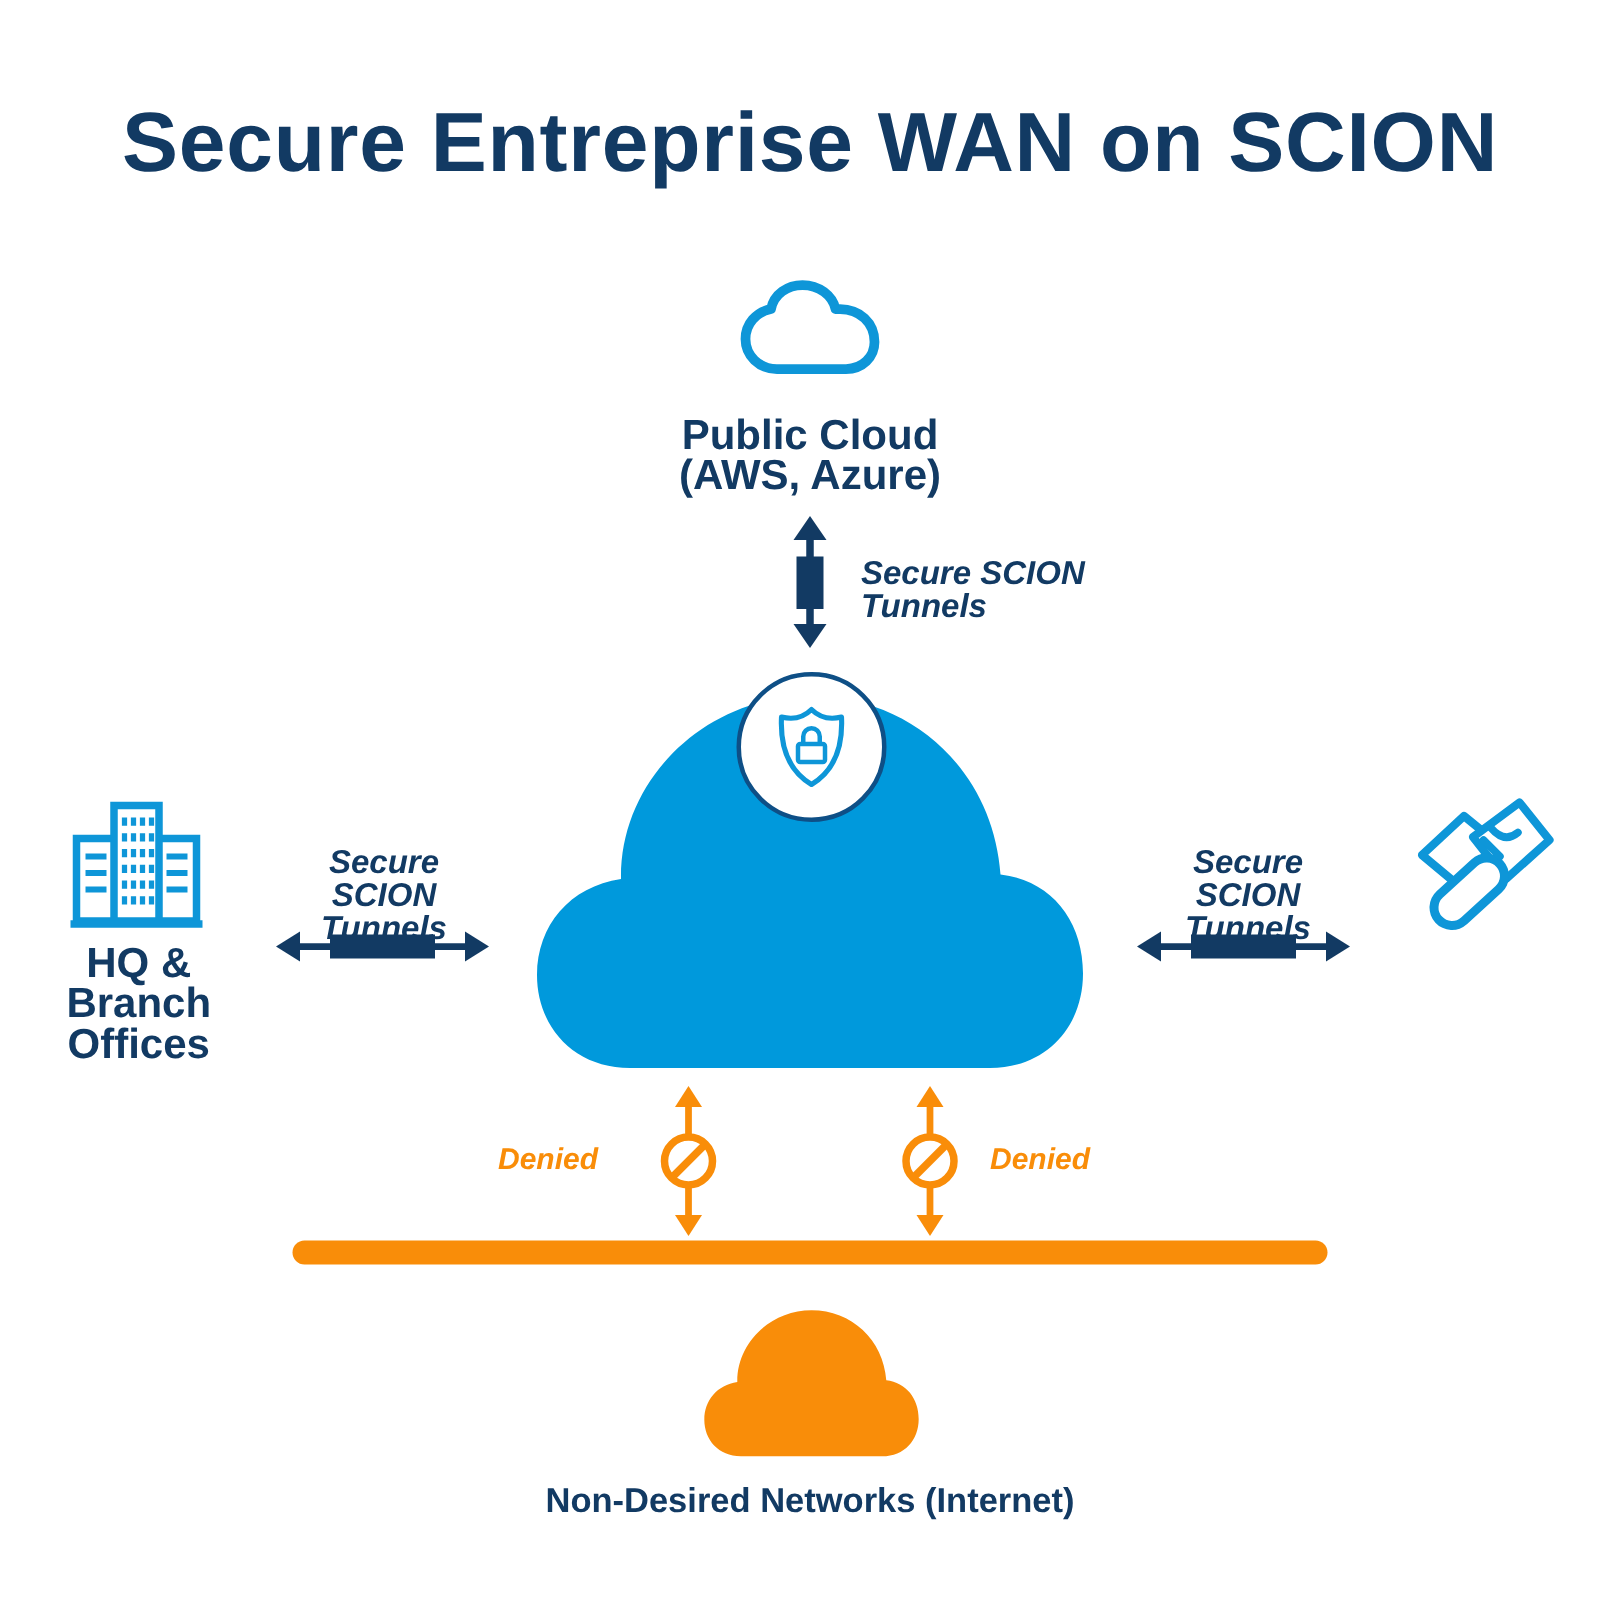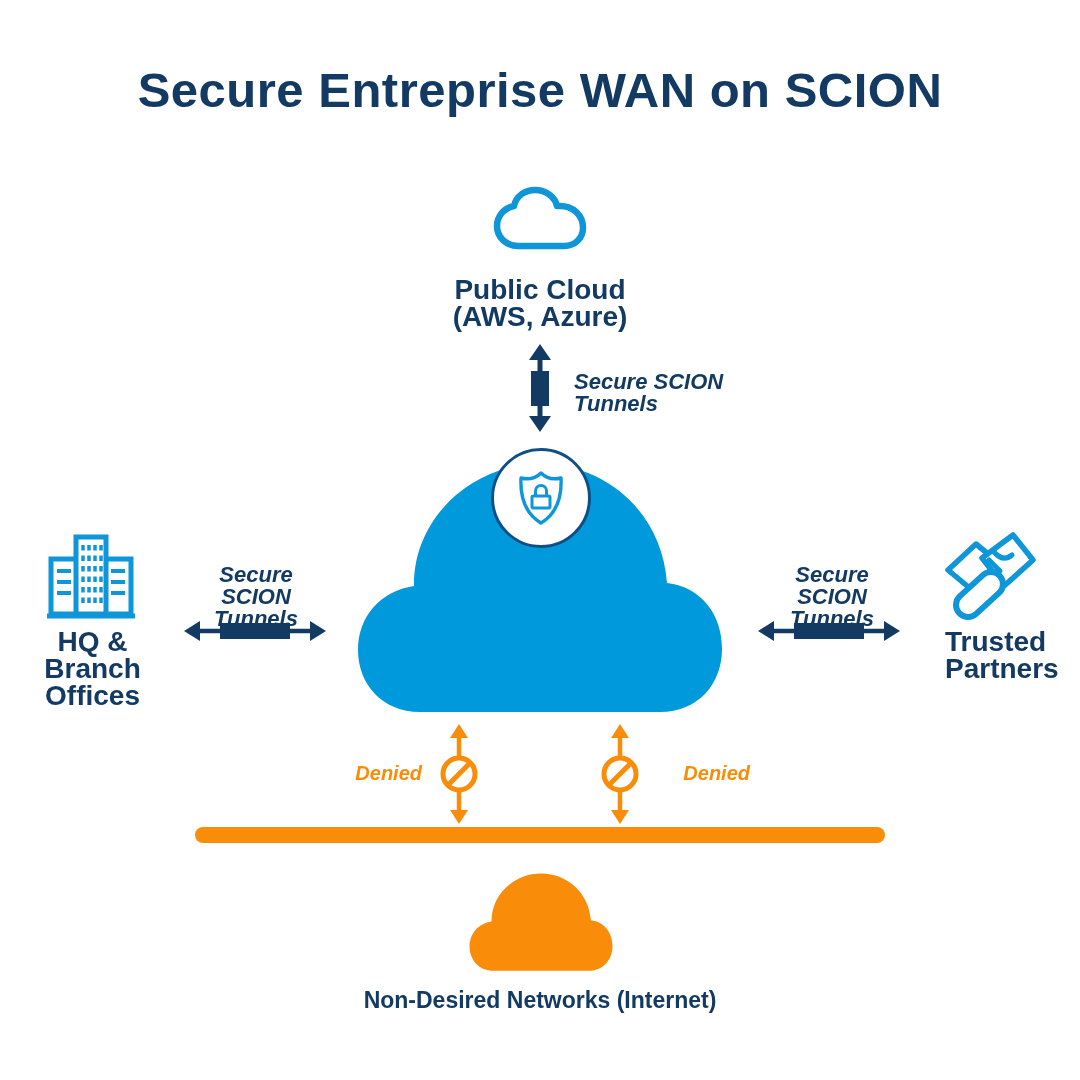--- a/index.html
+++ b/index.html
@@ -9,35 +9,35 @@
     --orange:#F98D09;
   }
   html,body{margin:0;padding:0;background:#fff;}
   .stage{
     position:relative;width:1080px;height:1080px;background:#fff;
     font-family:"Liberation Sans",sans-serif;overflow:hidden;
   }
   .abs{position:absolute;}
   .title{
     position:absolute;top:62px;left:0;width:100%;text-align:center;
-    font-size:49px;font-weight:bold;color:var(--navy);letter-spacing:.5px;
+    font-size:56px;font-weight:bold;color:var(--navy);letter-spacing:.5px;
   }
   .node-label{
     color:var(--navy);font-weight:bold;font-size:28px;line-height:27px;
     text-align:center;
   }
   .node-label.left-align{text-align:left;}
   .tunnel-label{
     color:var(--navy);font-weight:bold;font-style:italic;
     font-size:22px;line-height:22px;text-align:center;
   }
   .tunnel-label.left-align{text-align:left;}
   .denied-label{
     color:var(--orange);font-weight:bold;font-style:italic;font-size:20px;
-    text-align:right;width:90px;
+    text-align:left;width:90px;
   }
   .shield-badge{
     position:absolute;left:491px;top:448px;width:100px;height:100px;
     background:#fff;border:3px solid #0E4F86;border-radius:50%;
     box-sizing:border-box;display:flex;align-items:center;justify-content:center;
   }
   .watermark{
     position:absolute;left:390px;top:596px;width:300px;text-align:center;
     color:rgba(255,255,255,0.14);font-weight:bold;
   }
@@ -133,24 +133,20 @@
   </svg>
 
   <svg class="abs" style="left:940px;top:530px;" width="96" height="92" viewBox="0 0 96 92">
     <path d="M8 40 L36 14 L58 32 L32 60 Z" fill="#fff" stroke="#0E96D8" stroke-width="5.5" stroke-linejoin="round"></path>
     <path d="M42 28 L73 5 L93 30 L64 56 Z" fill="#fff" stroke="#0E96D8" stroke-width="5.5" stroke-linejoin="round"></path>
     <line x1="28" y1="75" x2="51" y2="54" stroke="#0E96D8" stroke-width="30" stroke-linecap="round"></line>
     <line x1="28" y1="75" x2="51" y2="54" stroke="#fff" stroke-width="18" stroke-linecap="round"></line>
     <path d="M54 22 c6 7 12 8 18 3" fill="none" stroke="#0E96D8" stroke-width="5" stroke-linecap="round"></path>
     <path d="M49 30 l11 11" fill="none" stroke="#0E96D8" stroke-width="5" stroke-linecap="round"></path>
   </svg>
-  <div class="abs node-label left-align" style="left:945px;top:628px;width:130px;">
-    <div>Trusted</div>
-    <div>Partners</div>
-  </div>
 
   <div class="abs denied-label" style="left:332px;top:762px;">Denied</div>
   <svg class="abs" style="left:439px;top:724px;" width="40" height="100" viewBox="0 0 40 100">
     <line x1="20" y1="8" x2="20" y2="92" stroke="#F98D09" stroke-width="4.5"></line>
     <polygon points="20,0 11,14 29,14" fill="#F98D09"></polygon>
     <polygon points="20,100 11,86 29,86" fill="#F98D09"></polygon>
     <circle cx="20" cy="50" r="16" fill="#fff" stroke="#F98D09" stroke-width="5"></circle>
     <line x1="9.5" y1="60.5" x2="30.5" y2="39.5" stroke="#F98D09" stroke-width="5"></line>
   </svg>
   <svg class="abs" style="left:600px;top:724px;" width="40" height="100" viewBox="0 0 40 100">

